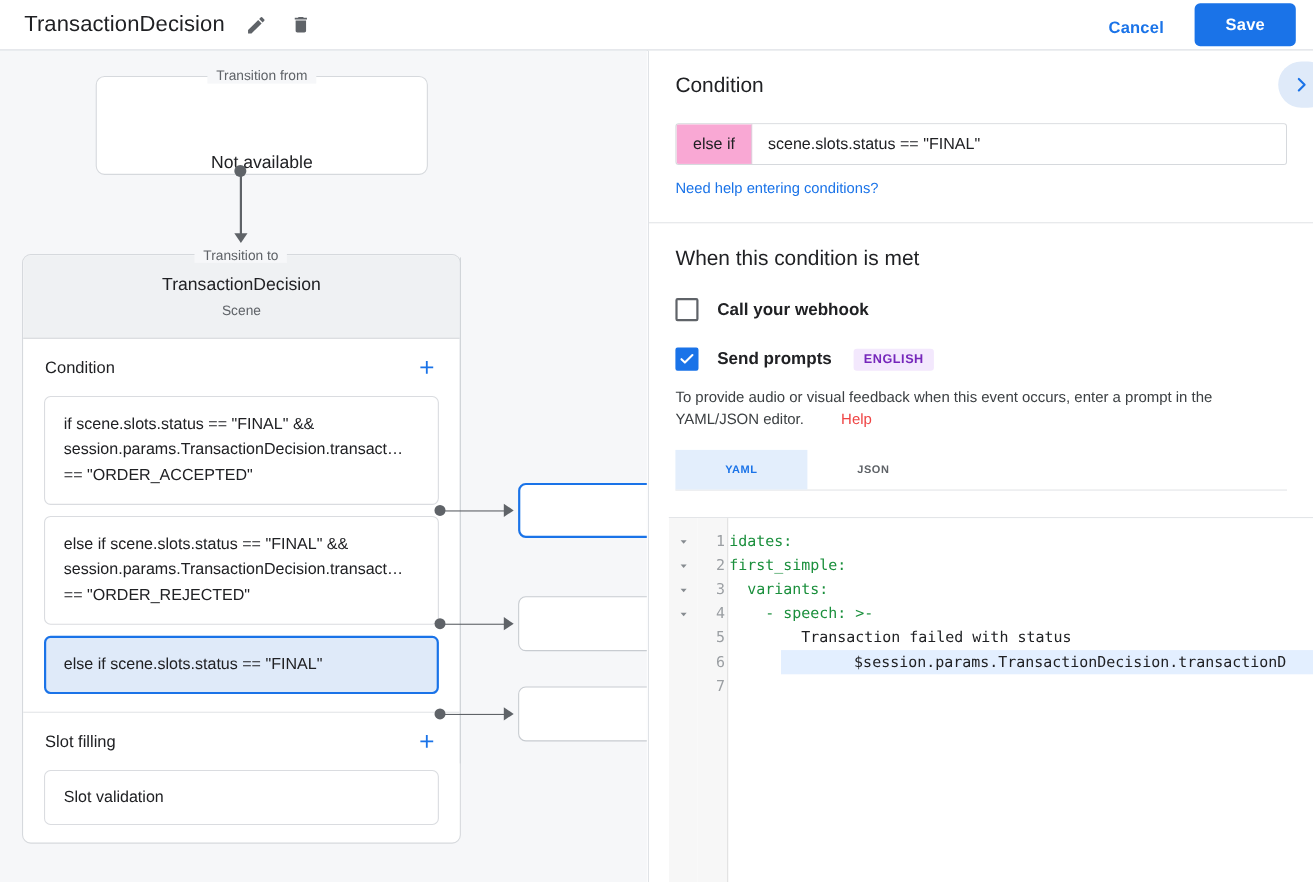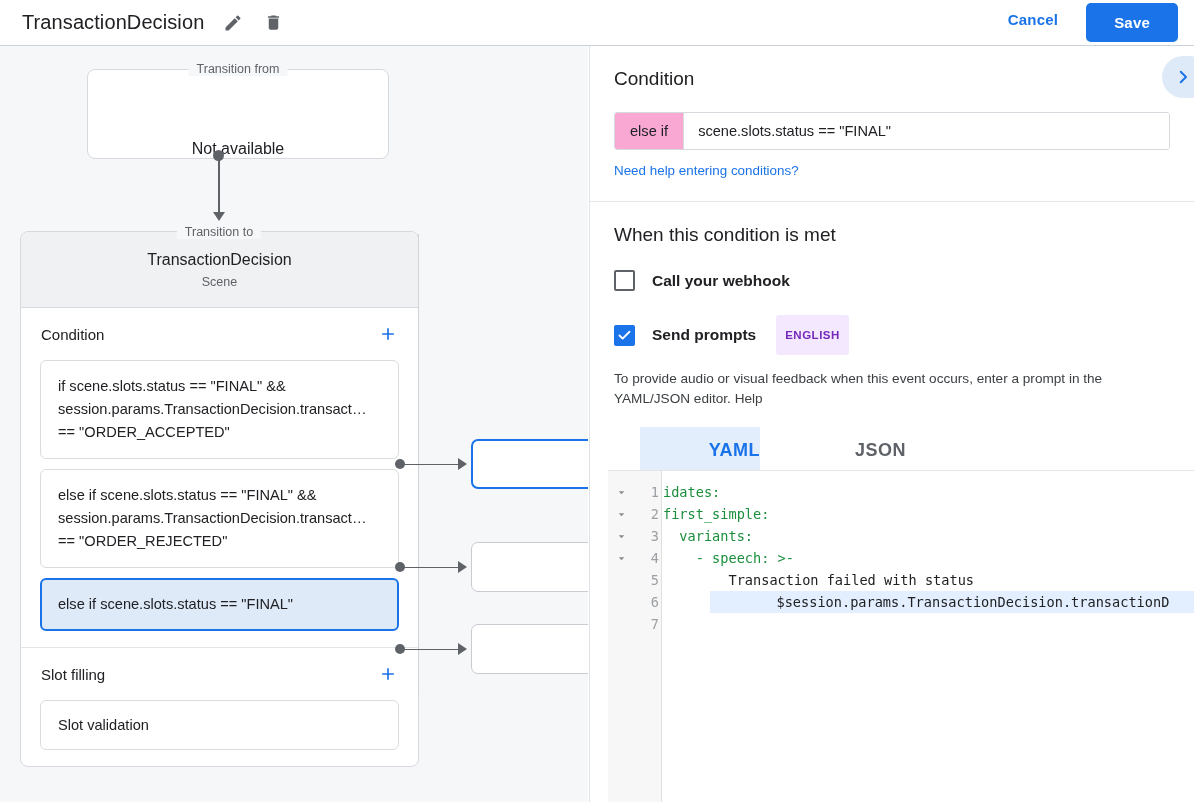--- a/index.html
+++ b/index.html
@@ -29,21 +29,21 @@
   }
   .hdr-icon {
     margin-left: 18px;
     width: 22px; height: 22px;
     display: flex; align-items: center; justify-content: center;
     cursor: pointer;
   }
   .hdr-icon svg { fill: #5f6368; }
   .hdr-right {
     margin-left: auto;
-    display: flex; align-items: flex-start;
+    display: flex; align-items: flex-end;
     padding-right: 16px;
   }
   .btn-cancel {
     background: transparent; border: none;
     color: #1a73e8;
     font-size: 15px; font-weight: 600;
     font-family: inherit;
     padding: 8px 14px;
     cursor: pointer;
     letter-spacing: .2px;
@@ -303,47 +303,46 @@
     font-weight: bold;
     color: #202124;
   }
   .badge {
     margin-left: 20px;
     background: #f3e8fd;
     color: #7627bb;
     font-size: 11.5px;
     font-weight: bold;
     letter-spacing: .5px;
-    padding: 14px 9px;
+    padding: 4px 9px;
     border-radius: 3px;
   }
   .desc {
     margin-top: 14px;
     font-size: 13.6px;
     line-height: 20px;
     color: #3c4043;
     max-width: 558px;
   }
-  .desc a { color: #404040; text-decoration: none; cursor: pointer; }
+  .desc a { color: #ef4444; text-decoration: none; cursor: pointer; margin-left: 30px; }
 
   .tabs {
     display: flex;
     margin-top: 18px;
     border-bottom: 1px solid #e3e5e8;
   }
   .tab {
     width: 120px;
-    text-align: right;
+    text-align: center;
     padding: 13px 0 12px;
-    font-size: 18px;
+    font-size: 10px;
     font-weight: 600;
     letter-spacing: .5px;
     color: #5f6368;
     cursor: pointer;
-    margin-left: 26px;
   }
   .tab.active {
     background: #e3eefc;
     color: #1a73e8;
   }
 
   
   .editor {
     position: absolute;
     left: 608px; top: 470px;

